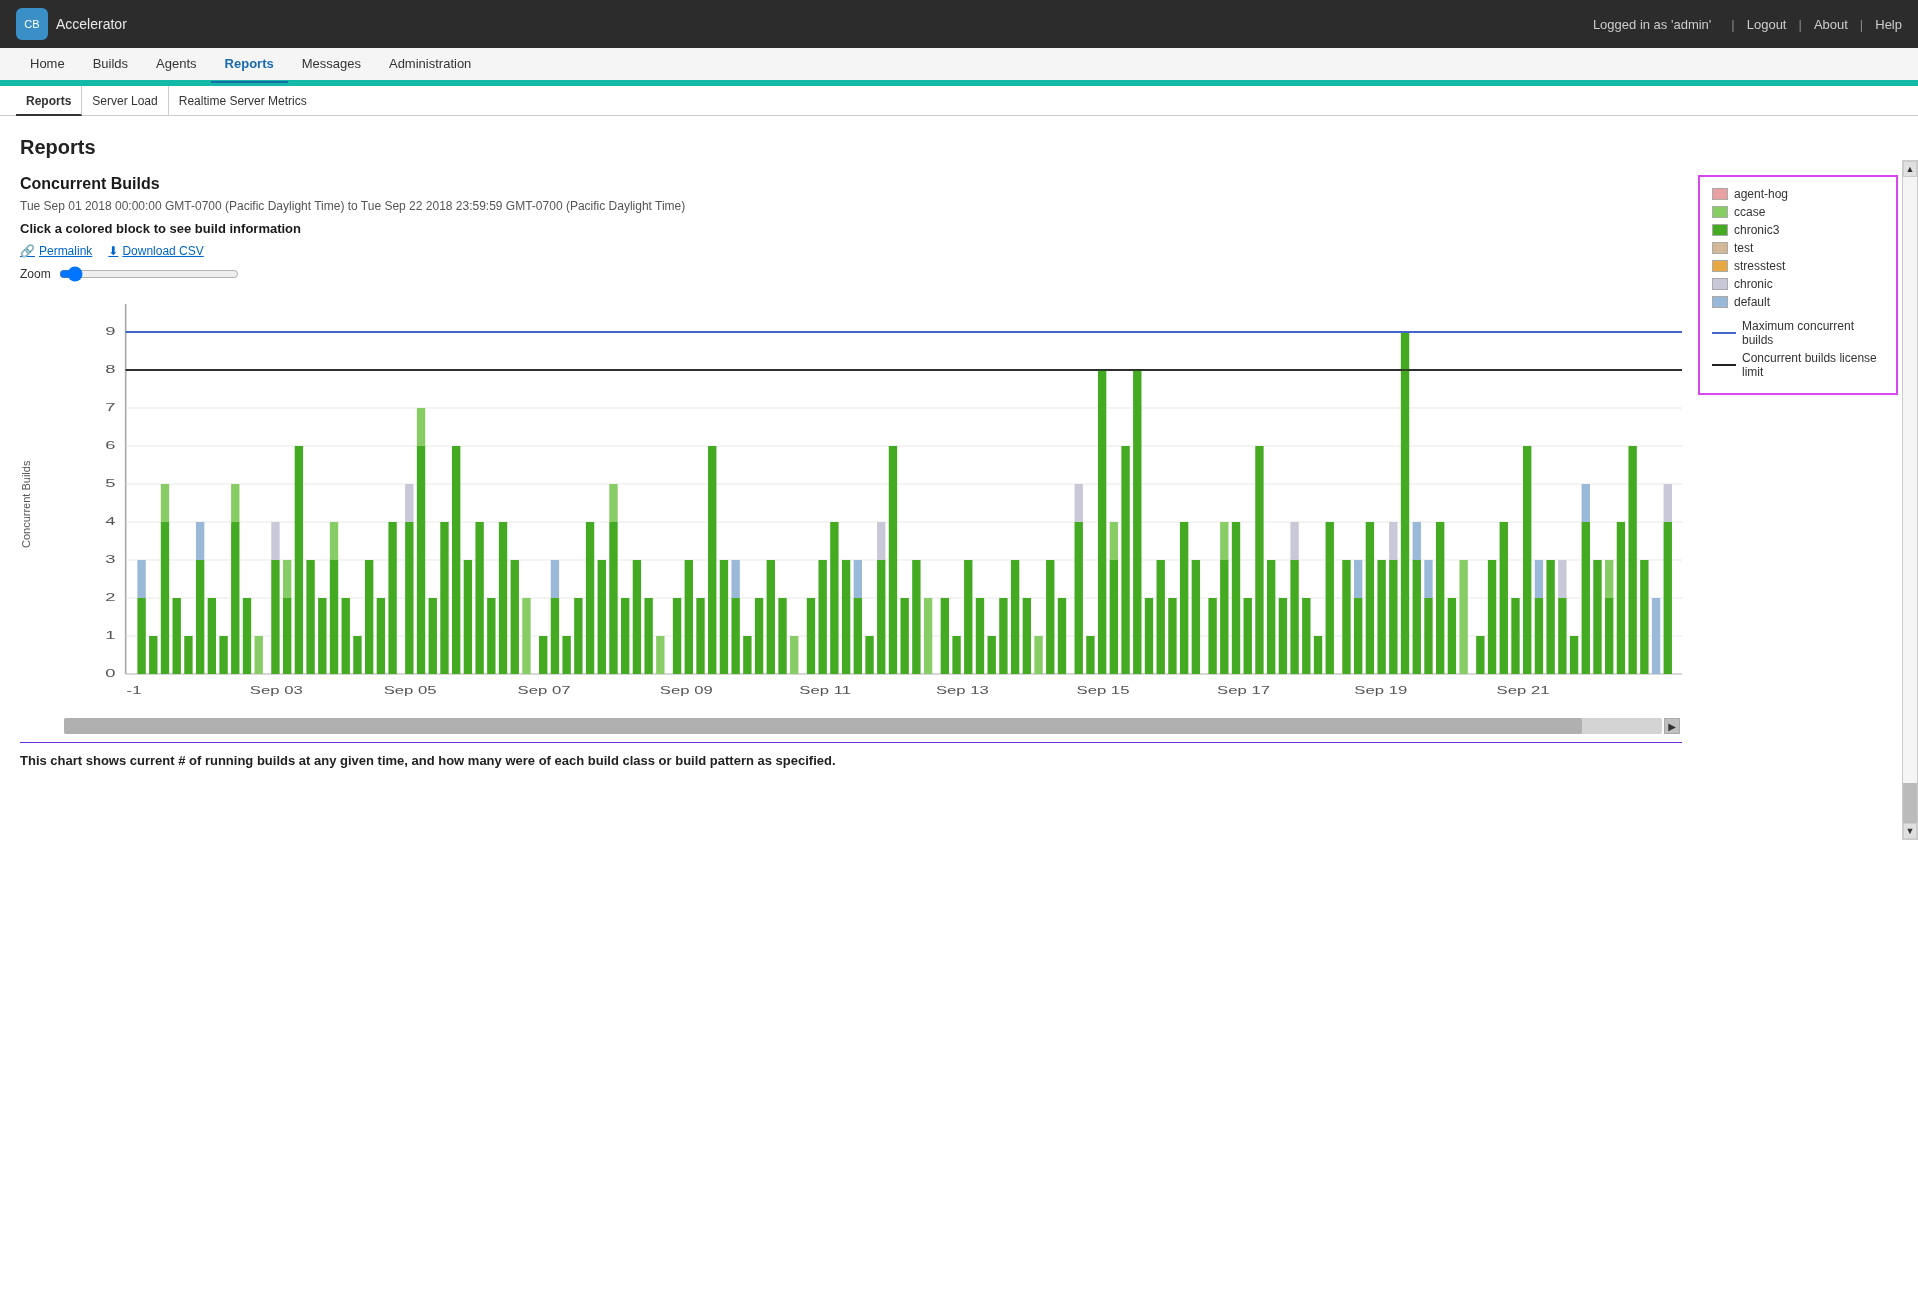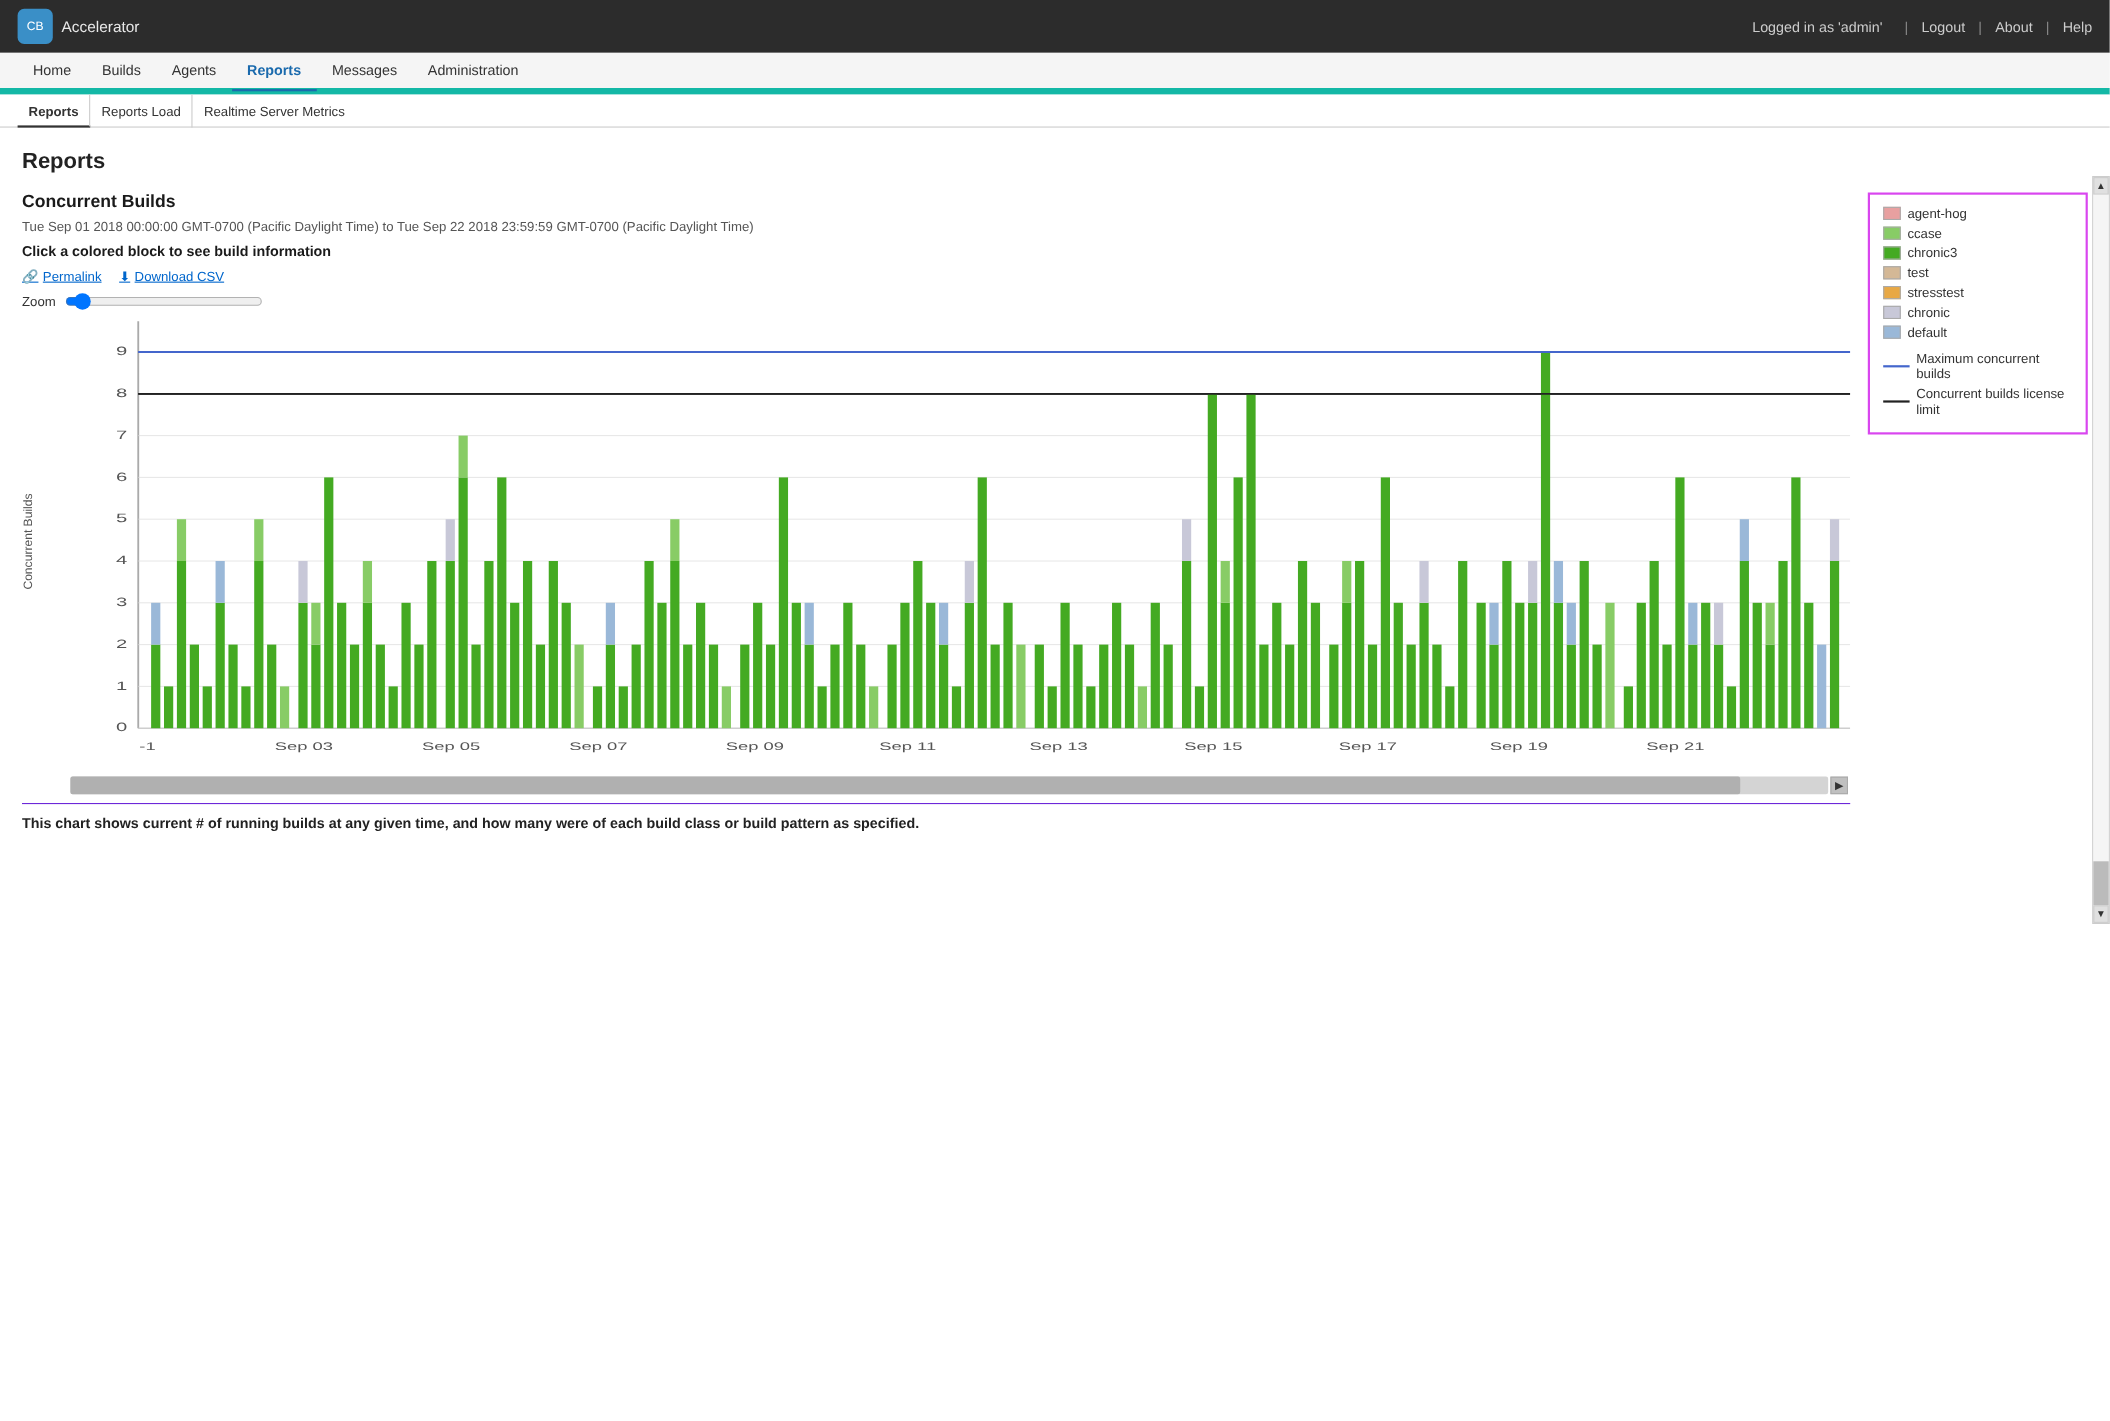--- a/index.html
+++ b/index.html
@@ -86,21 +86,21 @@
     #chart-title { font-size: 16px; font-weight: bold; color: #1a1a1a; margin-bottom: 6px; }
     #chart-range { font-size: 12px; color: #555; margin-bottom: 8px; }
     #chart-instruction { font-size: 13px; font-weight: bold; color: #1a1a1a; margin-bottom: 8px; }
 
     #chart-links { display: flex; gap: 16px; margin-bottom: 8px; }
     .chart-link {
       font-size: 12px; color: #0066cc; text-decoration: underline; cursor: pointer;
       display: flex; align-items: center; gap: 4px;
     }
 
-    #zoom-row { display: flex; align-items: center; gap: 8px; font-size: 12px; }
+    #zoom-row { display: flex; align-items: center; gap: 8px; margin-bottom: 12px; font-size: 12px; }
     #zoom-slider { width: 180px; }
 
     
     #chart-area-wrap {
       position: relative;
       display: flex;
       height: 420px;
     }
     #y-axis-label {
       writing-mode: vertical-rl;
@@ -231,21 +231,21 @@
   <a class="mainnav-item">Home</a>
   <a class="mainnav-item">Builds</a>
   <a class="mainnav-item">Agents</a>
   <a class="mainnav-item active">Reports</a>
   <a class="mainnav-item">Messages</a>
   <a class="mainnav-item">Administration</a>
 </div>
 
 <div id="subnav">
   <a class="subnav-item active">Reports</a>
-  <a class="subnav-item">Reports Load</a>
+  <a class="subnav-item">Server Load</a>
   <a class="subnav-item">Realtime Server Metrics</a>
 </div>
 
 <div id="content">
   <div id="page-title">Reports</div>
 
   <div id="chart-panel">
     <div id="chart-main">
       <div id="chart-header">
         <div id="chart-title">Concurrent Builds</div>

